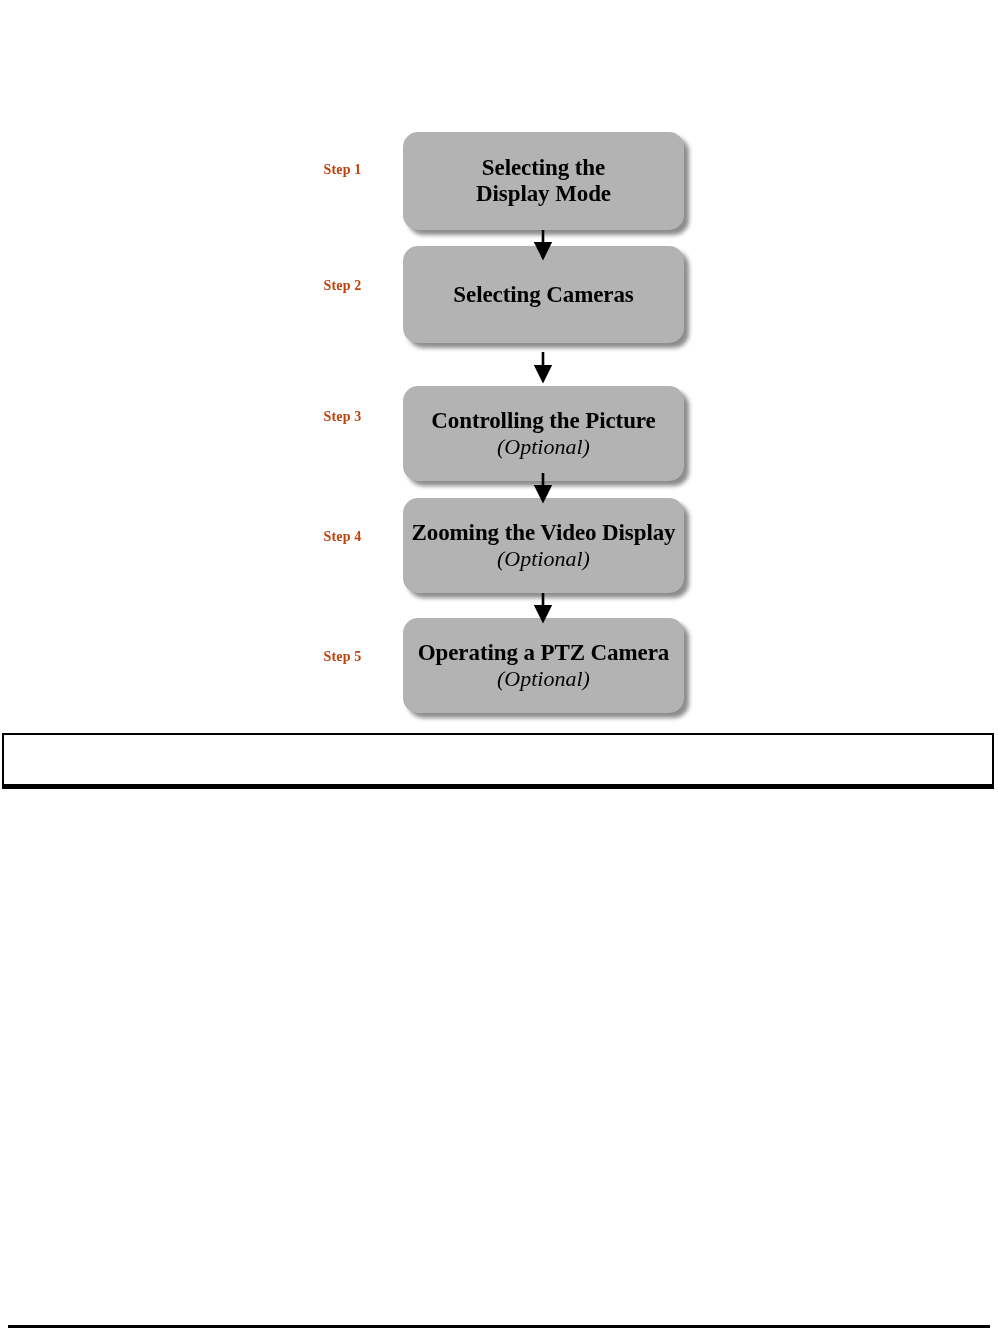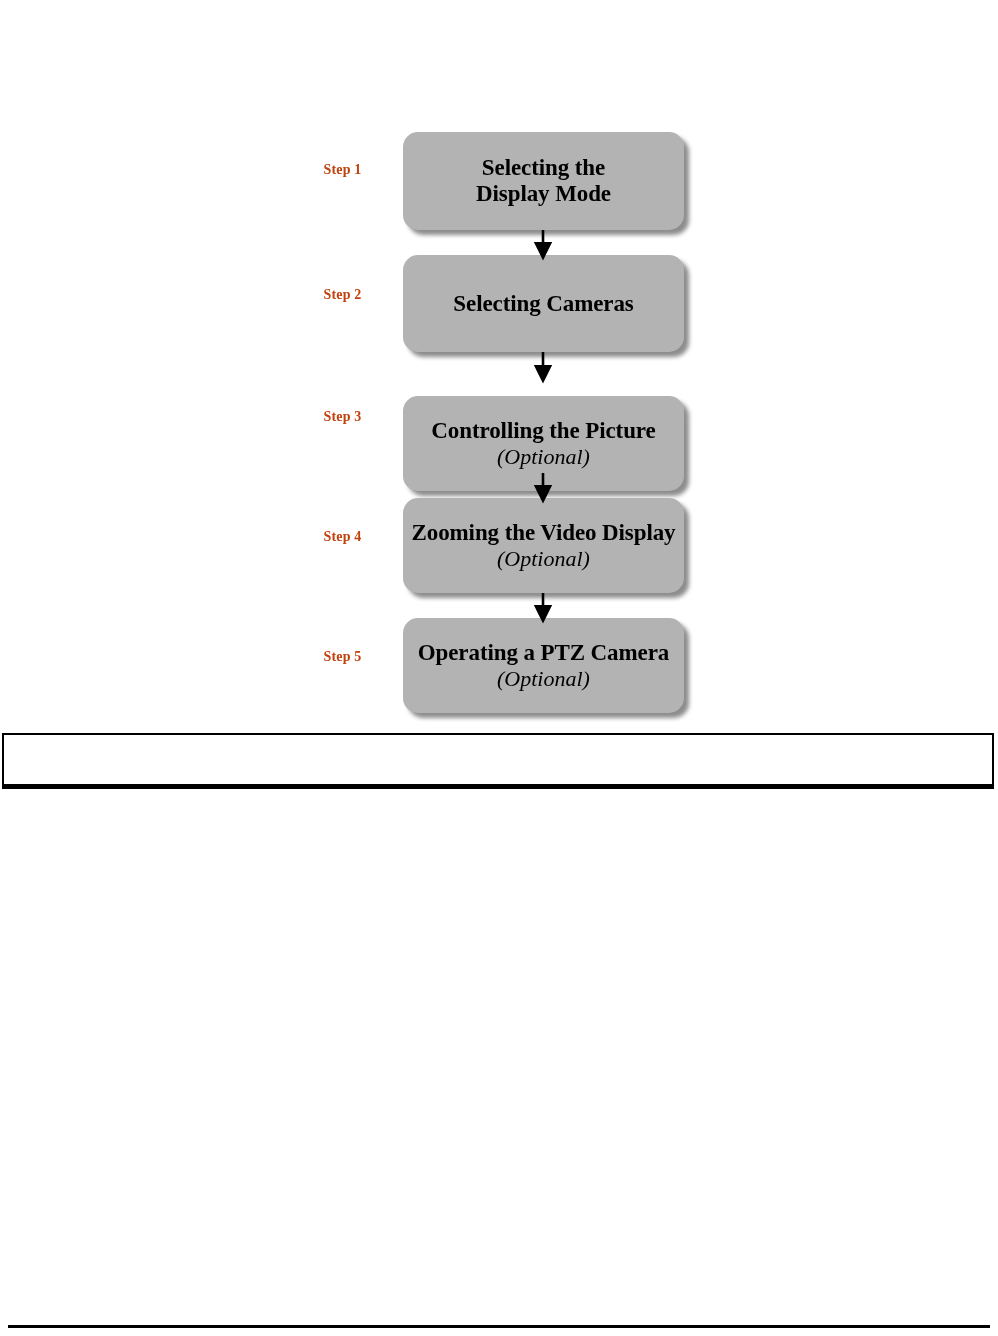--- a/index.html
+++ b/index.html
@@ -139,30 +139,30 @@
 <div id="flowchart">
 
   <div class="step-row" style="top:132px;height:98px;">
     <div class="step-label" style="top:30px;">Step 1</div>
     <div class="flow-box" style="top:0px;height:98px;">
       <div class="title two-line">Selecting the</div>
       <div class="title two-line">Display Mode</div>
     </div>
   </div>
 
-  <div class="step-row" style="top:255px;height:97px;">
+  <div class="step-row" style="top:246px;height:97px;">
     <div class="step-label" style="top:32px;">Step 2</div>
     <div class="flow-box" style="top:0px;height:97px;">
       <div class="title">Selecting Cameras</div>
     </div>
   </div>
 
   <div class="step-row" style="top:378px;height:95px;">
     <div class="step-label" style="top:31px;text-align:center;">Step 3</div>
-    <div class="flow-box" style="top:18px;height:95px;">
+    <div class="flow-box" style="top:8px;height:95px;">
       <div class="title">Controlling the Picture</div>
       <div class="optional">(Optional)</div>
     </div>
   </div>
 
   <div class="step-row" style="top:498px;height:95px;">
     <div class="step-label" style="top:31px;">Step 4</div>
     <div class="flow-box" style="top:0px;height:95px;">
       <div class="title">Zooming the Video Display</div>
       <div class="optional">(Optional)</div>

